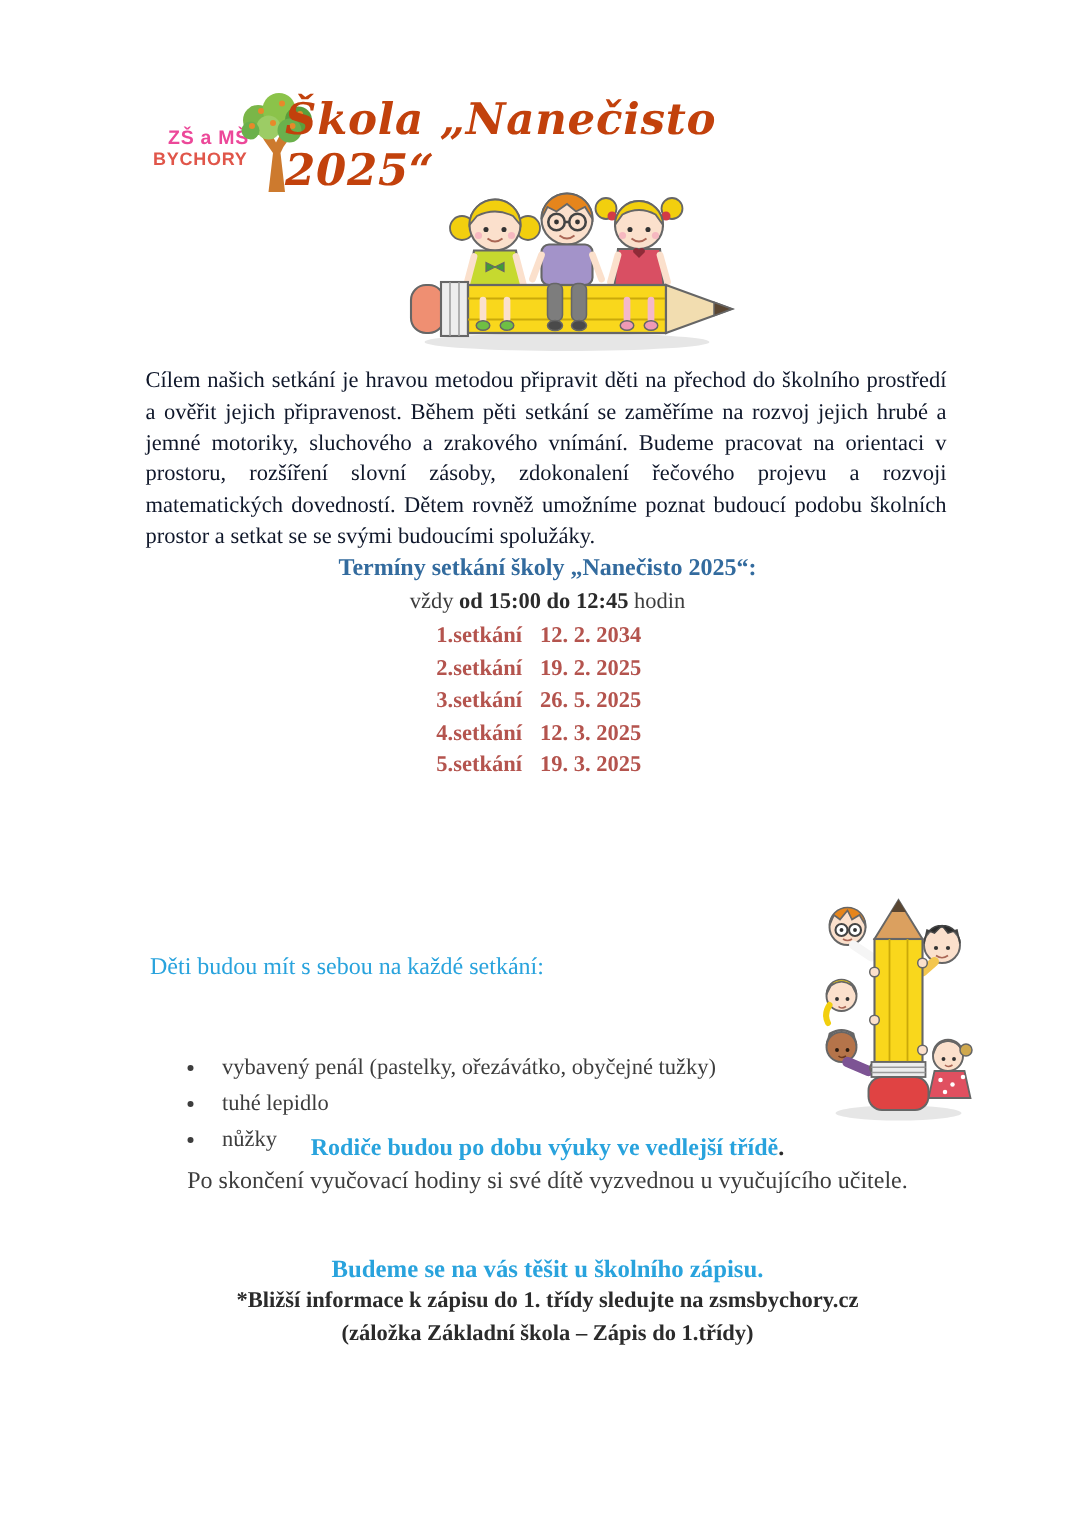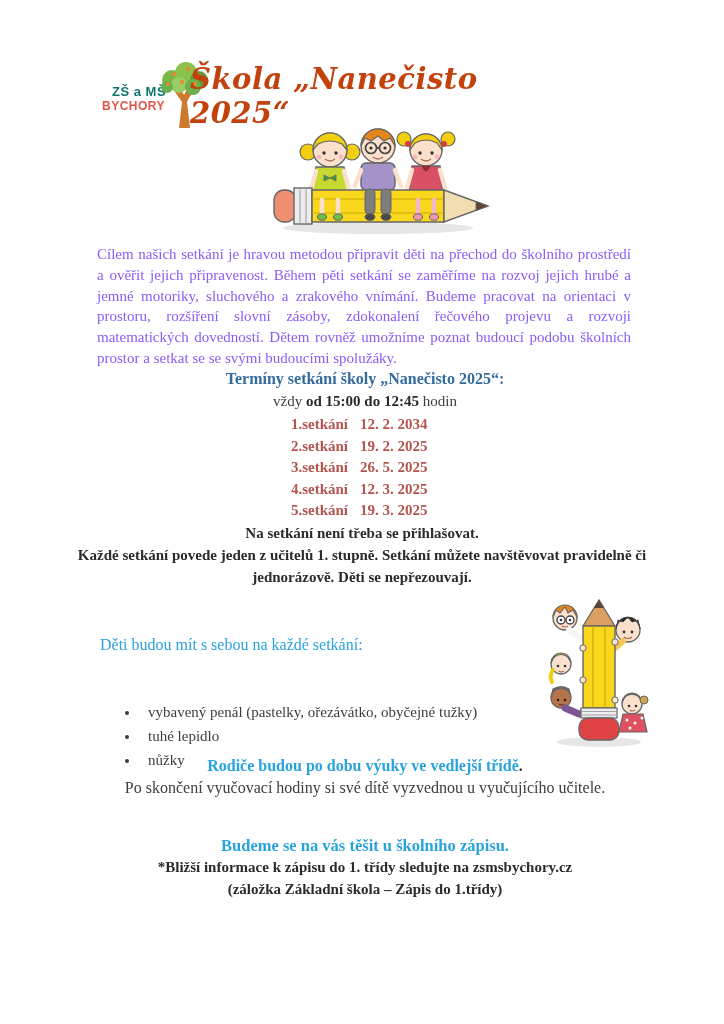--- a/index.html
+++ b/index.html
@@ -22,21 +22,21 @@
     width: 110px;
     height: 68px;
   }
   .logo-line1 {
     position: absolute;
     left: 12px;
     top: 12px;
     font-family: "Liberation Sans", sans-serif;
     font-weight: bold;
     font-size: 13px;
-    color: #0f766e;
+    color: #ec4899;
     letter-spacing: 0.5px;
   }
   .logo-line2 {
     position: absolute;
     left: 2px;
     top: 27px;
     font-family: "Liberation Sans", sans-serif;
     font-weight: bold;
     font-size: 12px;
     color: #e0564a;
@@ -70,21 +70,21 @@
 
   
   .intro {
     position: absolute;
     left: 97px;
     top: 244px;
     width: 534px;
     font-size: 15px;
     line-height: 20.8px;
     text-align: justify;
-    color: #8b5cf6;
+    color: #0f172a;
   }
 
   
   .schedule-heading {
     position: absolute;
     left: 0; top: 370px; width: 730px;
     text-align: center;
     font-weight: bold;
     font-size: 16px;
     color: #336b9e;
@@ -307,24 +307,20 @@
     <div class="session-row">
       <span class="session-label">4.setkání</span>
       <span class="session-date">12. 3. 2025</span>
     </div>
     <div class="session-row">
       <span class="session-label">5.setkání</span>
       <span class="session-date">19. 3. 2025</span>
     </div>
   </div>
 
-  <div class="notes">
-    <span class="notes-line1">Na setkání není třeba se přihlašovat.</span>
-    <span class="notes-line2">Každé setkání povede jeden z učitelů 1. stupně. Setkání můžete navštěvovat pravidelně či jednorázově. Děti se nepřezouvají.</span>
-  </div>
 
   <div class="bring-heading">Děti budou mít s sebou na každé setkání:</div>
   <ul class="bring-list">
     <li>vybavený penál (pastelky, ořezávátko, obyčejné tužky)</li>
     <li>tuhé lepidlo</li>
     <li>nůžky</li>
   </ul>
 
   <svg class="pencil-climb-illustration" width="128" height="158" viewBox="0 0 128 158">
     <ellipse cx="64" cy="150" rx="42" ry="5" fill="#e6e6e6"></ellipse>

